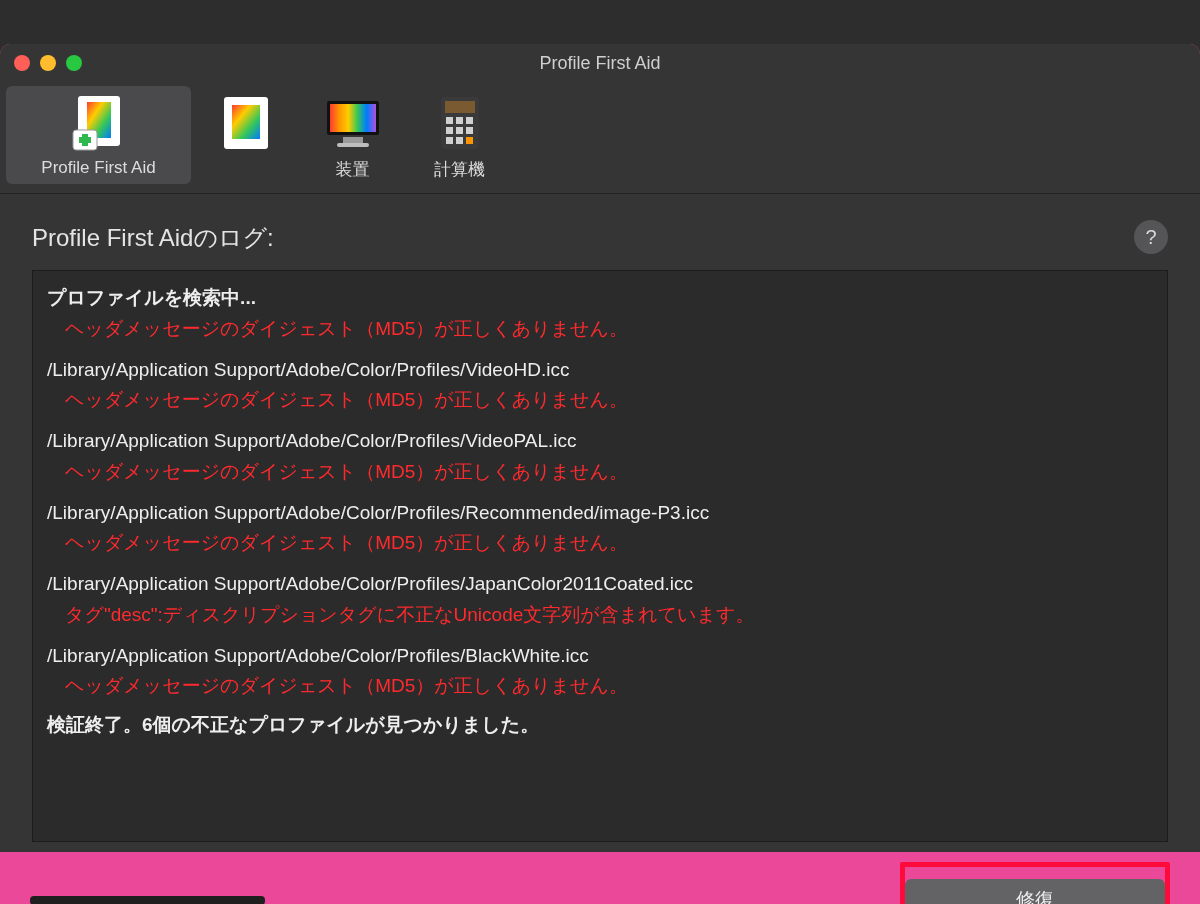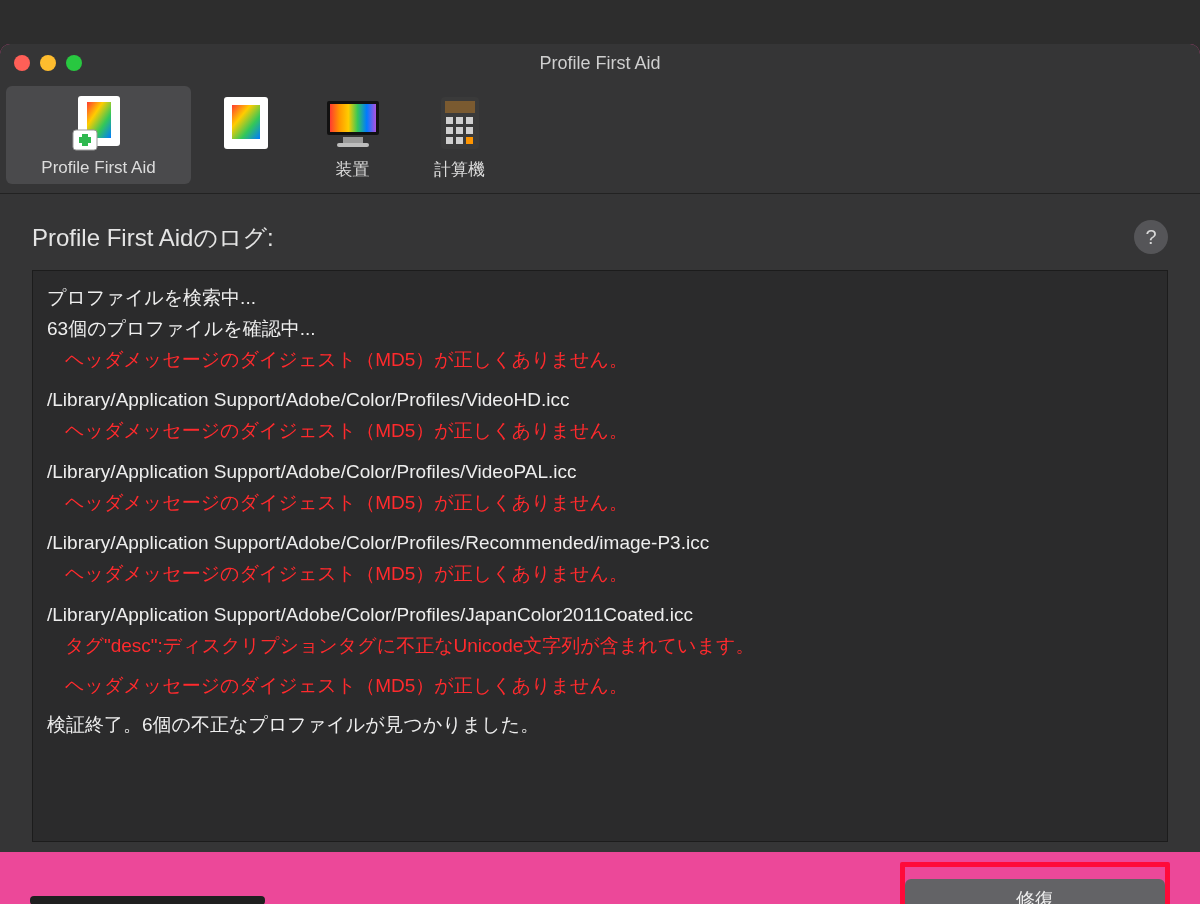--- a/index.html
+++ b/index.html
@@ -118,21 +118,21 @@
     flex: 1;
     background: #2b2b2c;
     border: 1px solid #1c1c1c;
     border-radius: 0px;
     padding: 12px 14px;
     font-size: 19px;
     line-height: 1.62;
     color: #eeeeee;
     overflow: hidden;
   }
-  .bold { font-weight: 400; }
+  .bold { font-weight: 700; }
   .err  {
     color: #ff2a2d;
     padding-left: 18px;
   }
   .spacer { height: 10px; }
 
   .button-row {
     height: 96px;
     display: flex;
     align-items: center;
@@ -281,21 +281,20 @@
 
     <div class="log-header-row">
       <div class="log-label">Profile First Aidのログ:</div>
       <div class="help-btn">
         <span>?</span>
       </div>
     </div>
 
     <div class="log-box">
       <div class="bold">プロファイルを検索中...</div>
-      <div class="bold">63個のプロファイルを確認中...</div>
 
       <div>
         <div class="err">ヘッダメッセージのダイジェスト（MD5）が正しくありません。</div>
       </div>
       <div class="spacer"></div>
       <div>
         <div>/Library/Application Support/Adobe/Color/Profiles/VideoHD.icc</div>
         <div class="err">ヘッダメッセージのダイジェスト（MD5）が正しくありません。</div>
       </div>
       <div class="spacer"></div>
@@ -308,20 +307,21 @@
         <div>/Library/Application Support/Adobe/Color/Profiles/Recommended/image-P3.icc</div>
         <div class="err">ヘッダメッセージのダイジェスト（MD5）が正しくありません。</div>
       </div>
       <div class="spacer"></div>
       <div>
         <div>/Library/Application Support/Adobe/Color/Profiles/JapanColor2011Coated.icc</div>
         <div class="err">タグ"desc":ディスクリプションタグに不正なUnicode文字列が含まれています。</div>
       </div>
       <div class="spacer"></div>
       <div>
+        <div>/Library/Application Support/Adobe/Color/Profiles/BlackWhite.icc</div>
         <div class="err">ヘッダメッセージのダイジェスト（MD5）が正しくありません。</div>
       </div>
 
       <div class="bold" style="margin-top:8px;">検証終了。6個の不正なプロファイルが見つかりました。</div>
     </div>
 
   </div>
 
   <div class="button-row">
     <div class="progress-track"></div>

